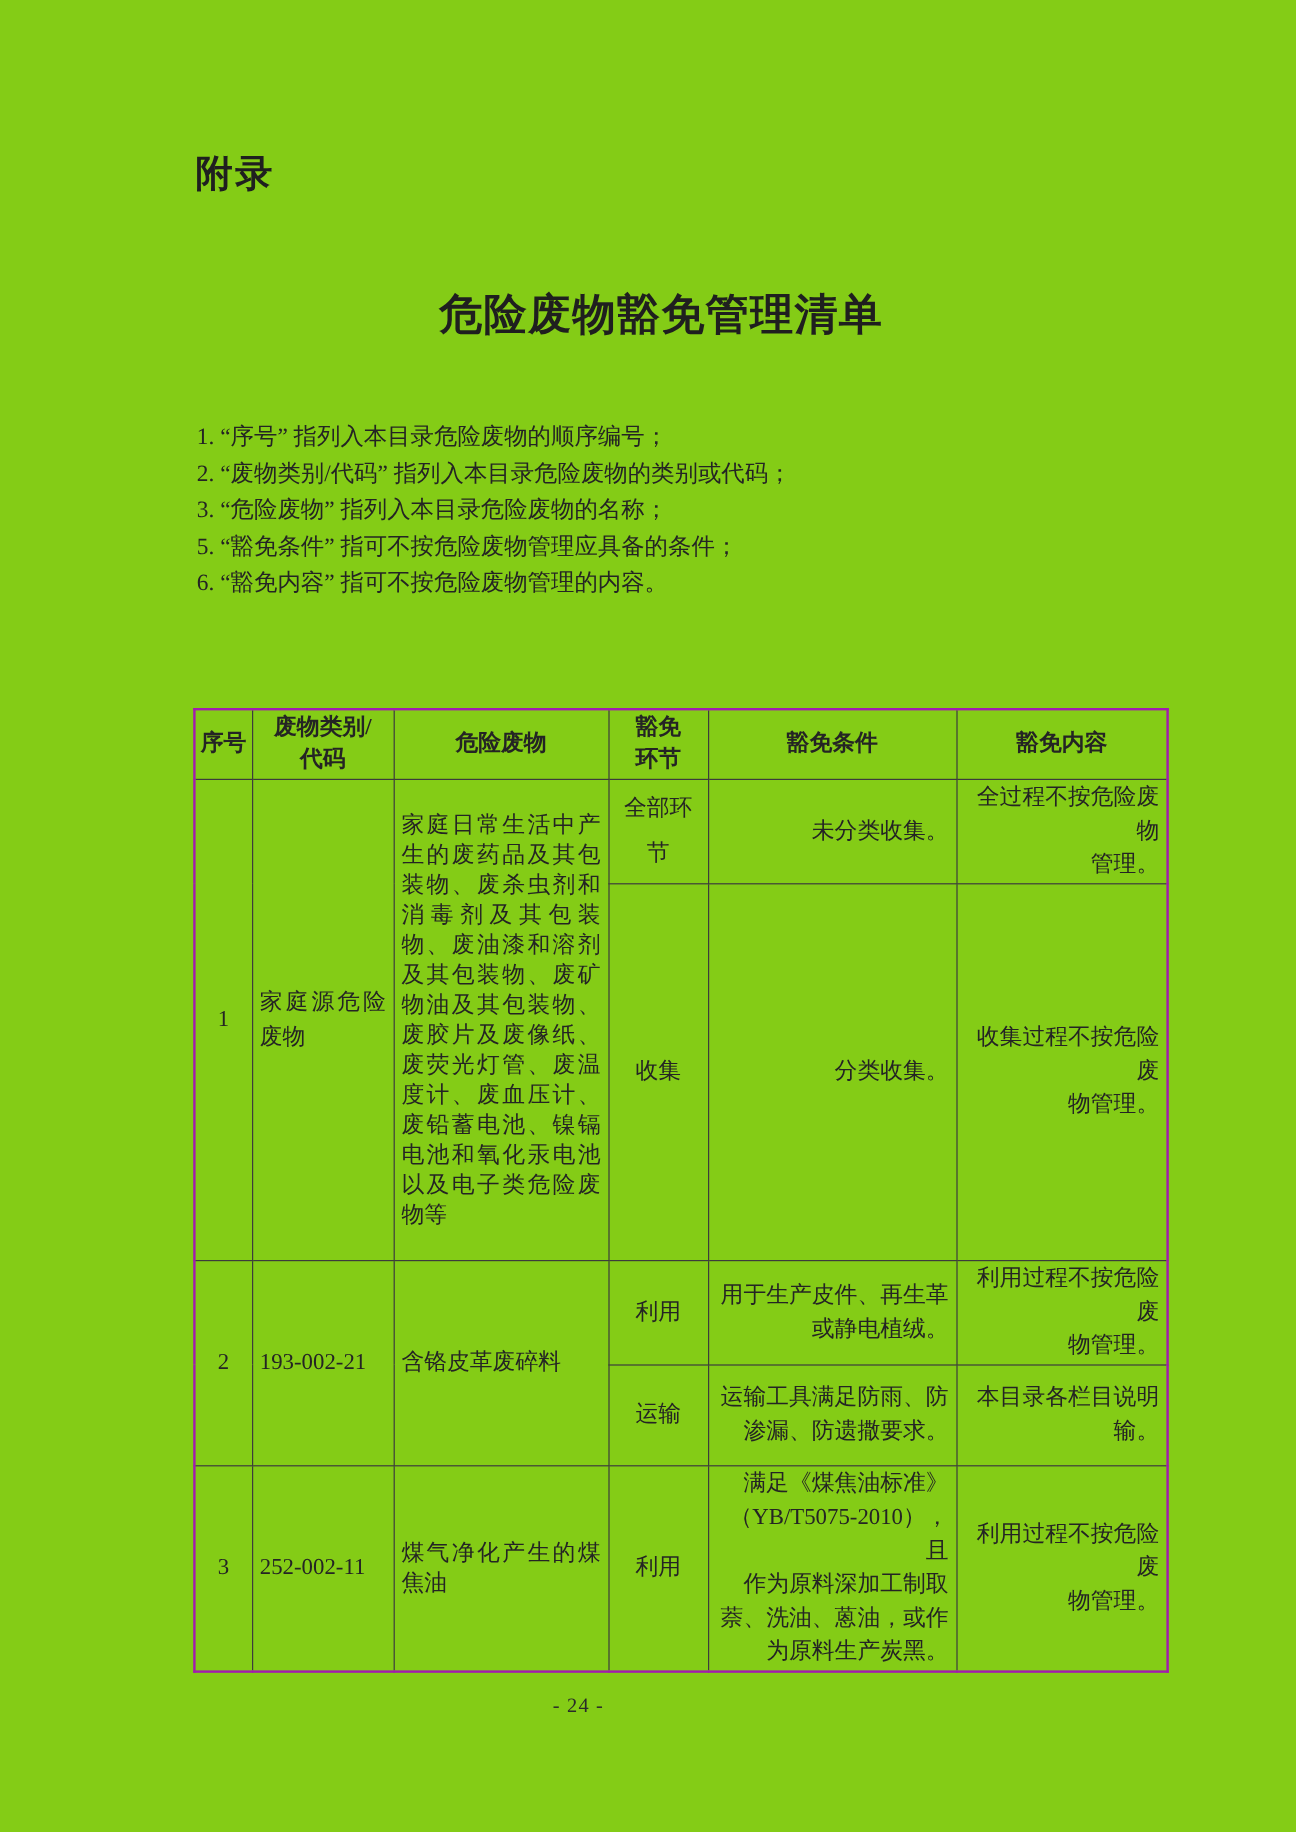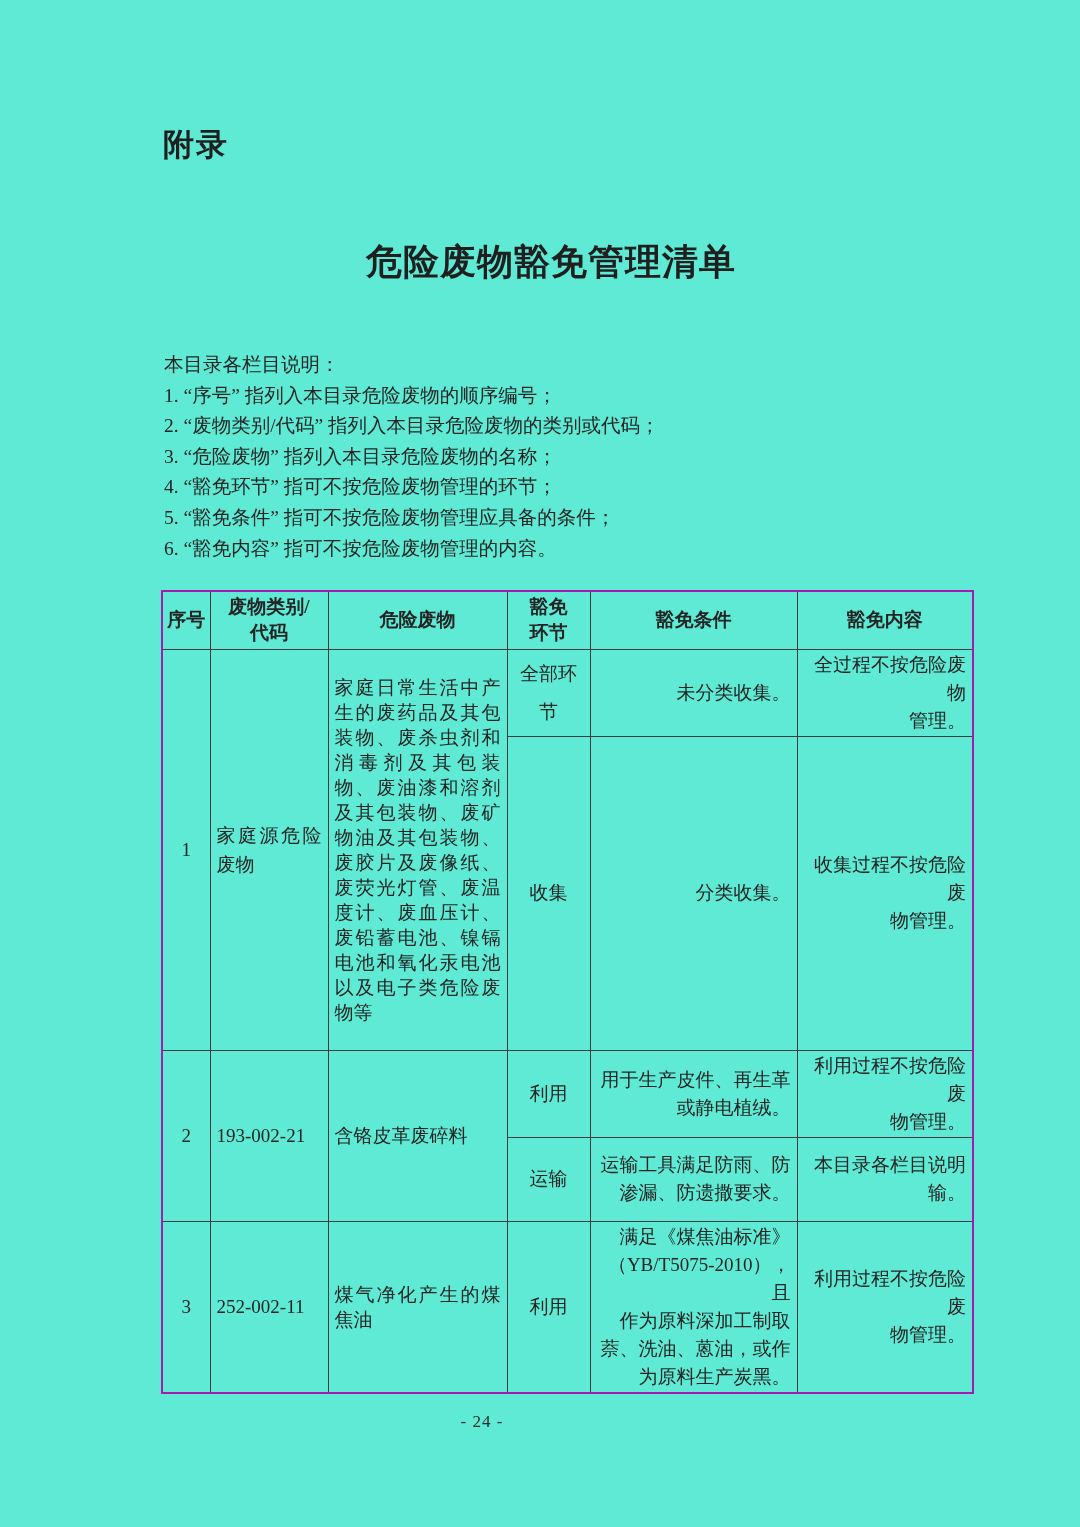--- a/index.html
+++ b/index.html
@@ -1,19 +1,19 @@
 <!DOCTYPE html>
 <html><head>
 <meta charset="utf-8">
 <style>
   html,body{margin:0;padding:0;background:#ffffff;}
   .page{
     position:relative;
     width:1080px;height:1527px;
-    background:#5eead4;
+    background:#84cc16;
     color:#1f1f1f;
     font-family:"Liberation Serif","DejaVu Serif",serif;
     overflow:hidden;
   }
   .appendix{
     position:absolute;left:163px;top:124px;
     font-family:"Liberation Sans","DejaVu Sans",sans-serif;
     font-weight:700;font-size:31px;letter-spacing:2px;
   }
   .doc-title{
@@ -66,25 +66,23 @@
 </head>
 <body>
 
 <div class="page">
 
   <div class="appendix">附录</div>
 
   <h1 class="doc-title">危险废物豁免管理清单</h1>
 
   <div class="notes">
-    <div class="note-line">本目录各栏目说明：</div>
     <div class="note-line">1. “序号” 指列入本目录危险废物的顺序编号；</div>
     <div class="note-line">2. “废物类别/代码” 指列入本目录危险废物的类别或代码；</div>
     <div class="note-line">3. “危险废物” 指列入本目录危险废物的名称；</div>
-    <div class="note-line">4. “豁免环节” 指可不按危险废物管理的环节；</div>
     <div class="note-line">5. “豁免条件” 指可不按危险废物管理应具备的条件；</div>
     <div class="note-line">6. “豁免内容” 指可不按危险废物管理的内容。</div>
   </div>
 
   <table class="exemption">
     <colgroup>
       <col style="width:48px">
       <col style="width:118px">
       <col style="width:179px">
       <col style="width:83px">

